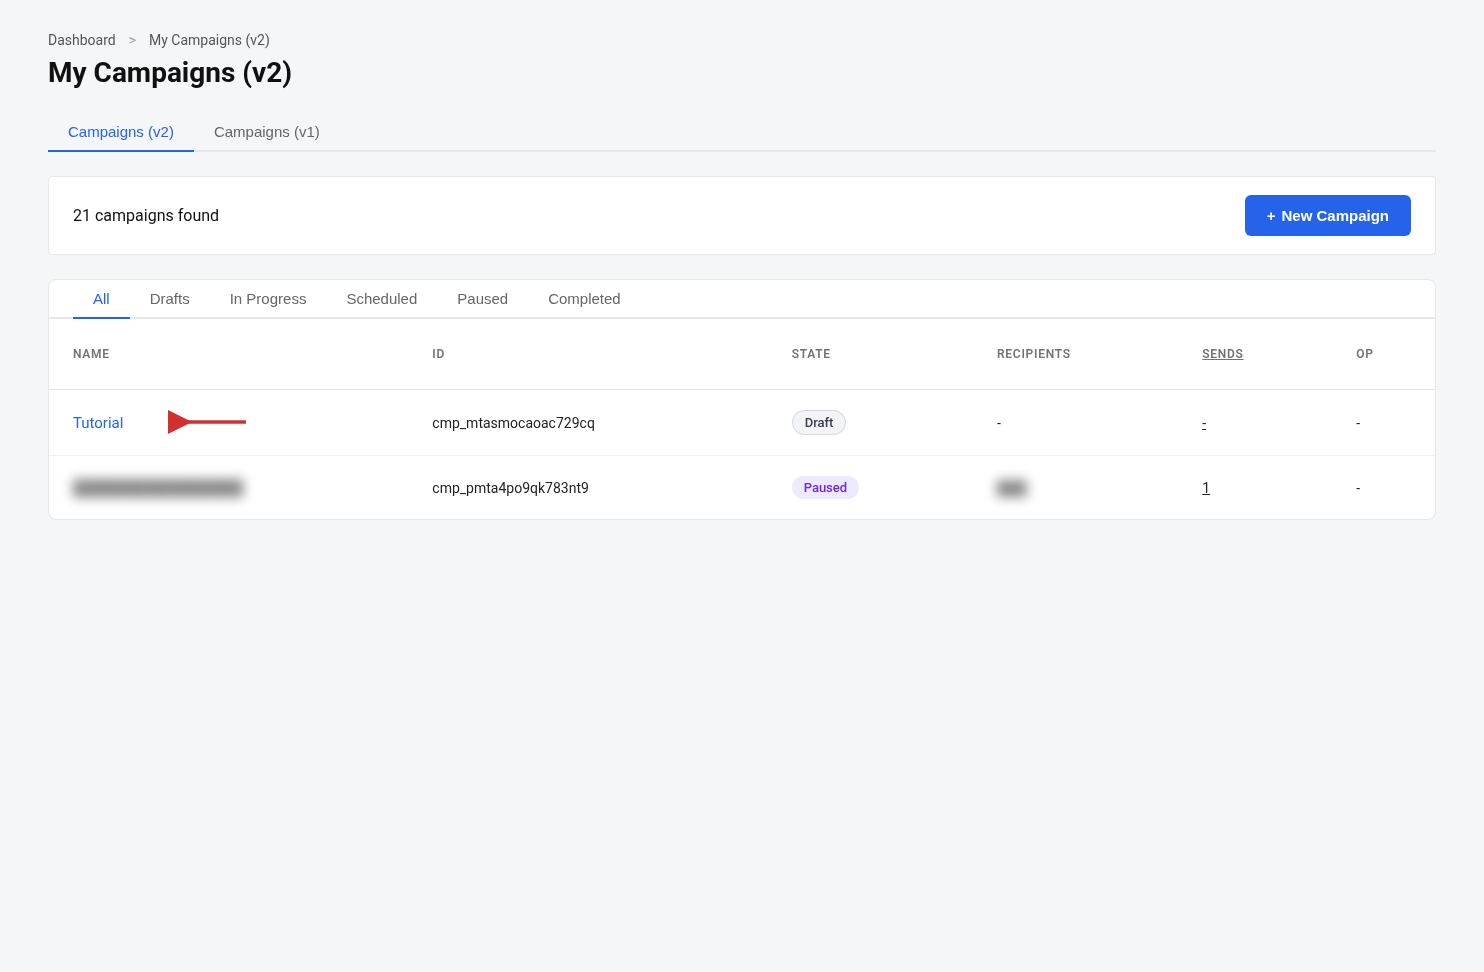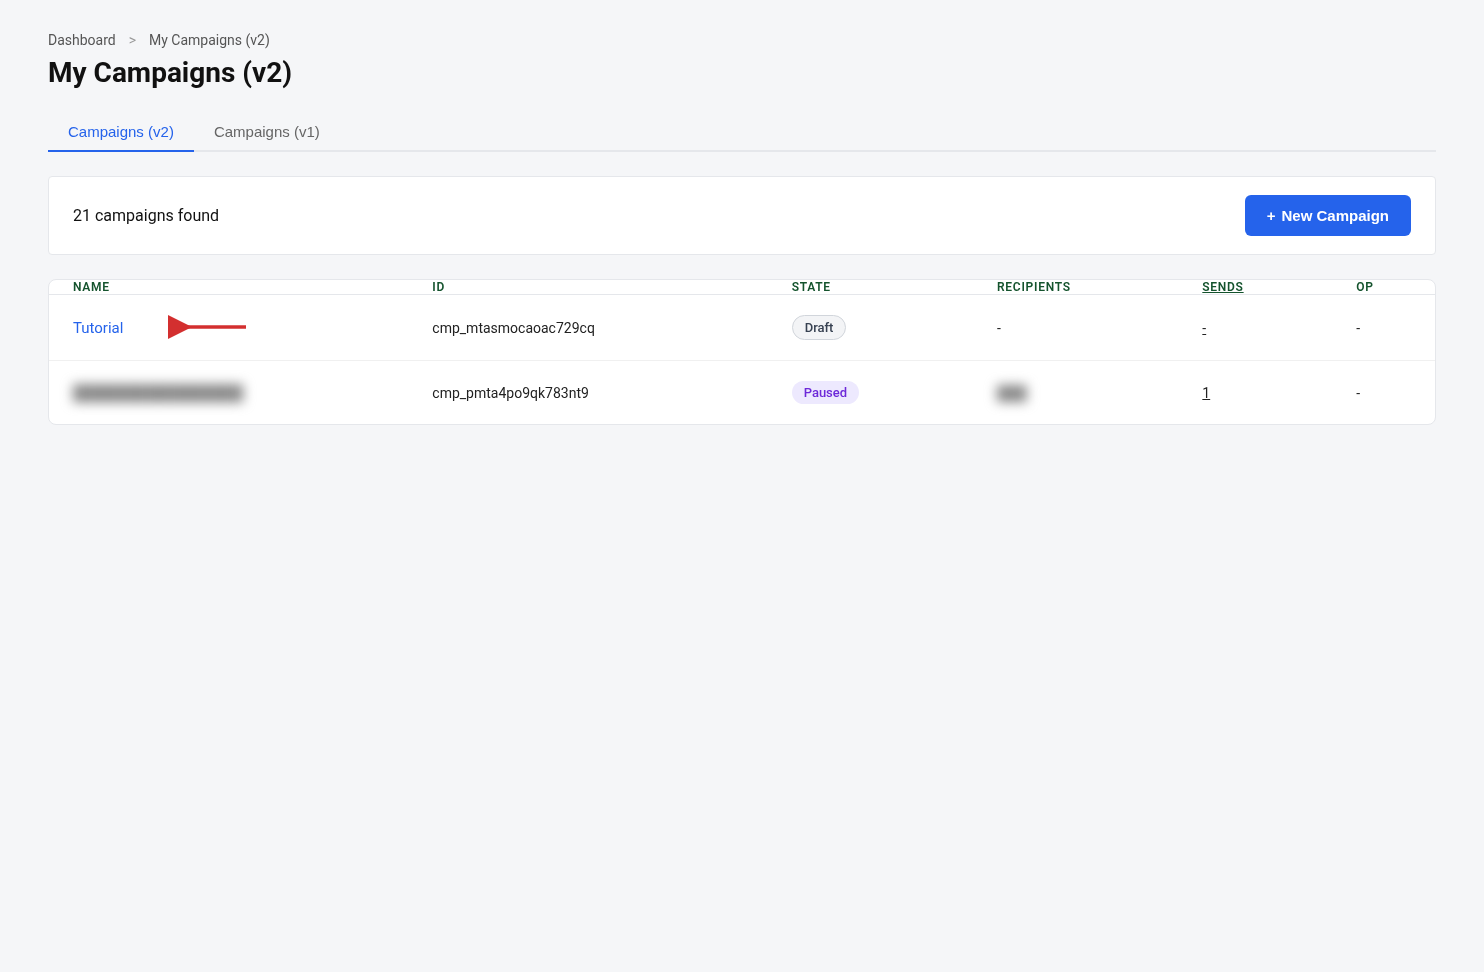--- a/index.html
+++ b/index.html
@@ -113,25 +113,25 @@
       overflow: hidden;
     }
     .table {
       width: 100%;
       border-collapse: collapse;
     }
     .table thead tr {
       border-bottom: 1px solid #e5e7eb;
     }
     .table th {
-      padding: 0 24px;
+      padding: 28px 24px;
       text-align: left;
       font-size: 12px;
       font-weight: 600;
-      color: #14532d;
+      color: #737373;
       letter-spacing: 0.06em;
       text-transform: uppercase;
     }
     .table td {
       padding: 20px 24px;
       font-size: 14px;
       color: #222;
       border-bottom: 1px solid #f0f0f0;
       vertical-align: middle;
     }
@@ -196,20 +196,28 @@
   <div class="toolbar">
     <span class="campaigns-count">21 campaigns found</span>
     <button class="new-campaign-btn">
       <span>+</span>
       <span>New Campaign</span>
     </button>
   </div>
 
   <div class="table-container">
 
+    <div class="filter-tabs" style="padding: 0 24px;">
+      <button class="filter-tab active">All</button>
+      <button class="filter-tab">Drafts</button>
+      <button class="filter-tab">In Progress</button>
+      <button class="filter-tab">Scheduled</button>
+      <button class="filter-tab">Paused</button>
+      <button class="filter-tab">Completed</button>
+    </div>
 
     <table class="table">
       <thead>
         <tr>
           <th class="col-name">NAME</th>
           <th class="col-id">ID</th>
           <th class="col-state">STATE</th>
           <th class="col-recipients">RECIPIENTS</th>
           <th class="col-sends">SENDS</th>
           <th class="col-op">OP</th>

